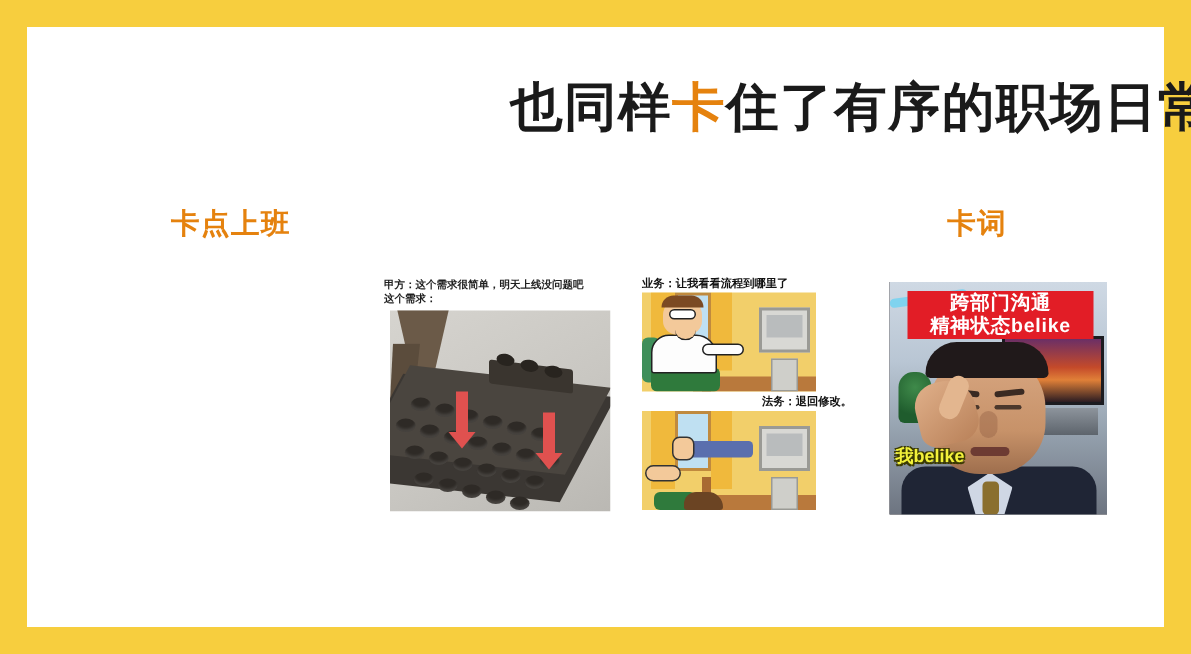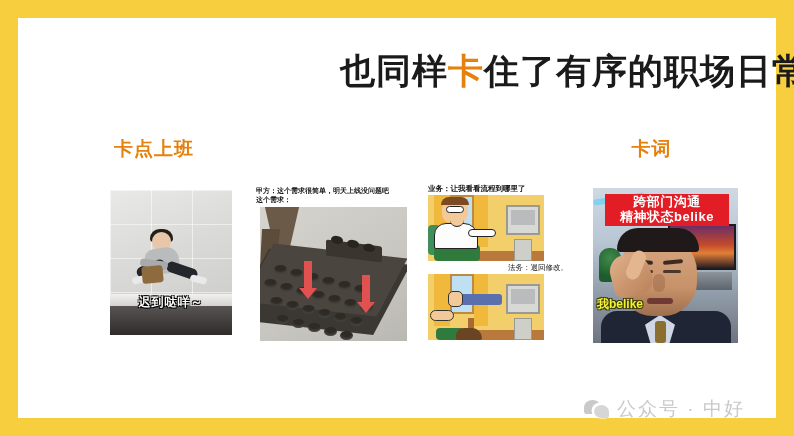--- a/index.html
+++ b/index.html
@@ -182,21 +182,21 @@
     border-top:11px solid #e0514f;
   }
 
   
   .p3 { left: 410px; top: 166px; width: 140px; height: 157px; background:#ffffff; overflow:visible; }
   .p3 .t1 {
     position:absolute; left:0; top:0; font-size:7.5px; color:#111; font-weight:bold;
     white-space:nowrap;
   }
   .p3 .t2 {
-    position:absolute; right:0; top:79px; font-size:7.5px; color:#111; font-weight:normal;
+    position:absolute; right:0; top:79px; font-size:7.5px; color:#111; font-weight:bold;
     white-space:nowrap;
   }
   .p3 .f {
     position:absolute; left:0; width:116px; height:66px; overflow:hidden;
     background:#f2cf6a;
   }
   .p3 .f1 { top:11px; }
   .p3 .f2 { top:90px; }
   .p3 .curtainL {
     position:absolute; left:6px; top:0; width:16px; height:52px; background:#f0b93c;
@@ -401,37 +401,20 @@
 <div id="slide">
   <div class="canvas">
 
     <div class="title">
       <span>也同样</span><span class="hl">卡</span><span>住了有序的职场日常</span>
     </div>
 
     <div class="cap cap-1">卡点上班</div>
     <div class="cap cap-4">卡词</div>
 
-    <div class="panel p1">
-      <div class="wall"></div>
-      <div class="floorband"></div>
-      <div class="floor"></div>
-      <div class="runner">
-        <div class="hair"></div>
-        <div class="head"></div>
-        <div class="torso"></div>
-        <div class="legb"></div>
-        <div class="legf"></div>
-        <div class="shoe2"></div>
-        <div class="shoe1"></div>
-        <div class="arm"></div>
-        <div class="bag"></div>
-      </div>
-      <div class="cap1txt">迟到哒咩～</div>
-    </div>
 
     <div class="panel p2">
       <div class="hdr">
         <span>甲方：这个需求很简单，明天上线没问题吧</span>
         <span>这个需求：</span>
       </div>
       <div class="img">
         <div class="wedge"></div>
         <div class="wedge2"></div>
         <div class="board"></div>
@@ -533,22 +516,15 @@
       <div class="mouth"></div>
       <div class="hand"></div>
       <div class="finger"></div>
       <div class="banner">
         <span class="l1">跨部门沟通</span>
         <span class="l2">精神状态belike</span>
       </div>
       <div class="sub">我belike</div>
     </div>
 
-    <div class="wm">
-      <span class="wmlogo">
-        <span class="b1"></span>
-          <span class="b2"></span>
-      </span>
-      <span>公众号 · 中好</span>
-    </div>
 
   </div>
 </div>
 
 </body></html>

